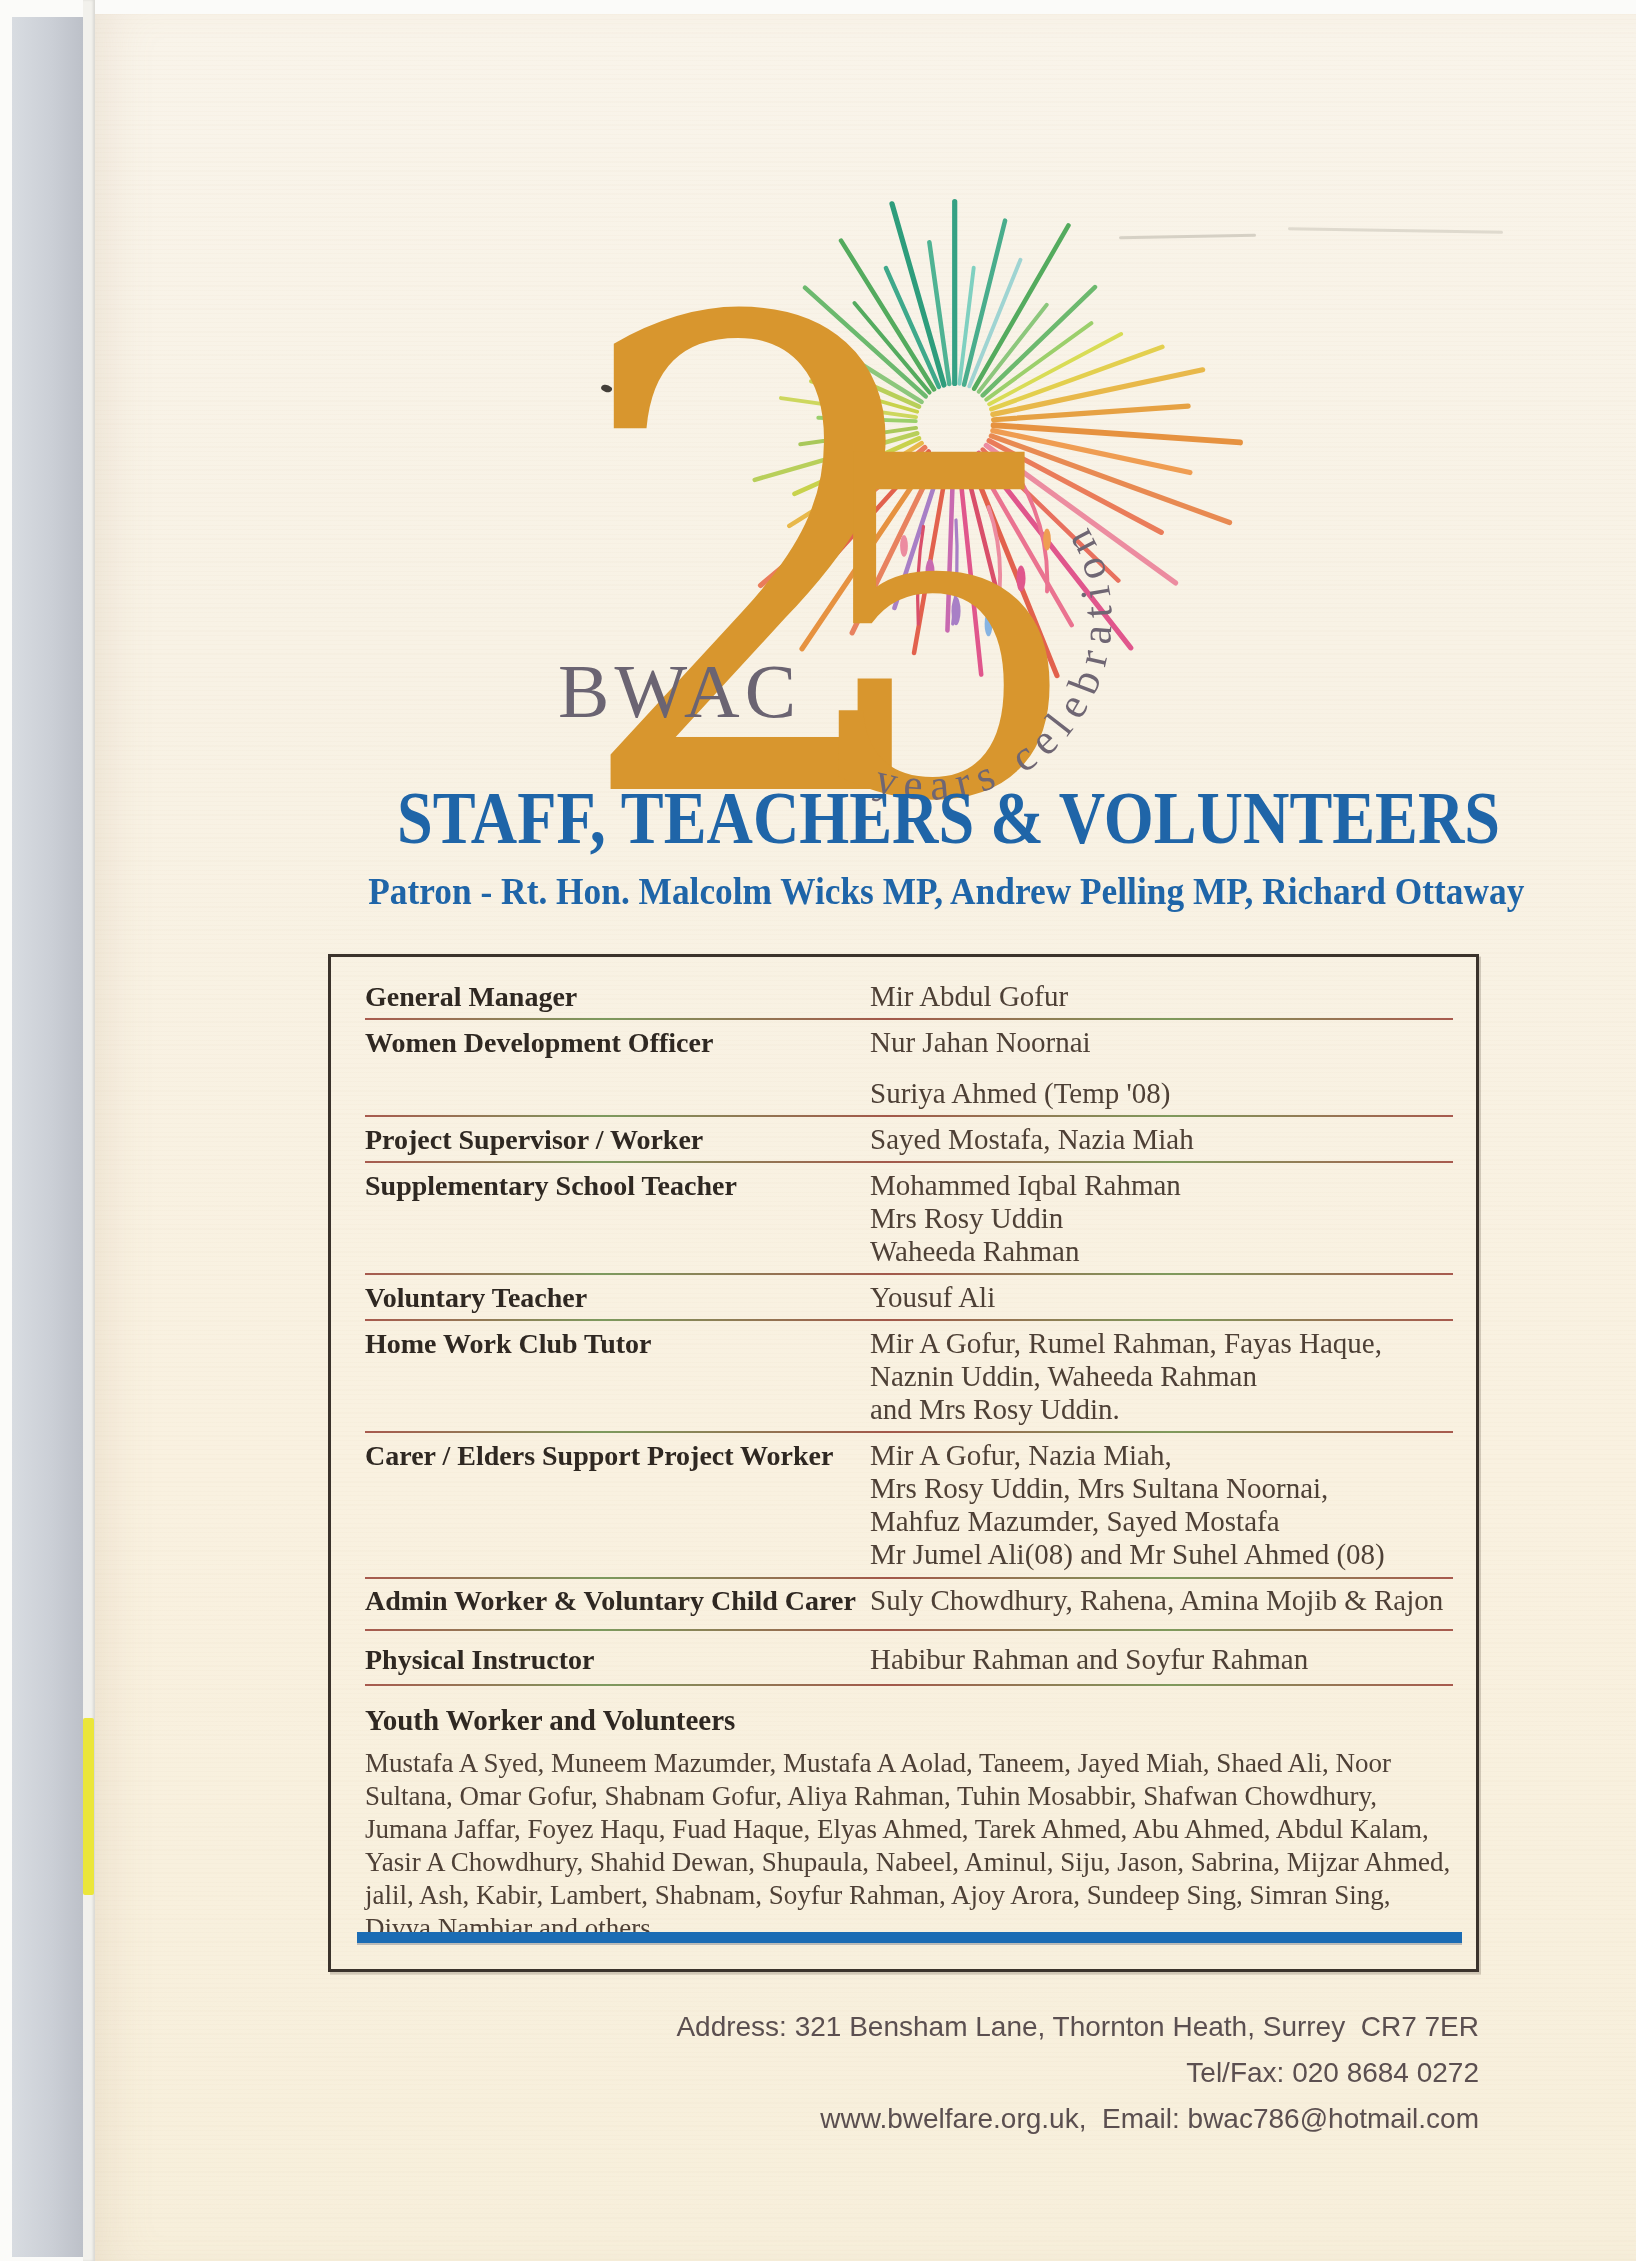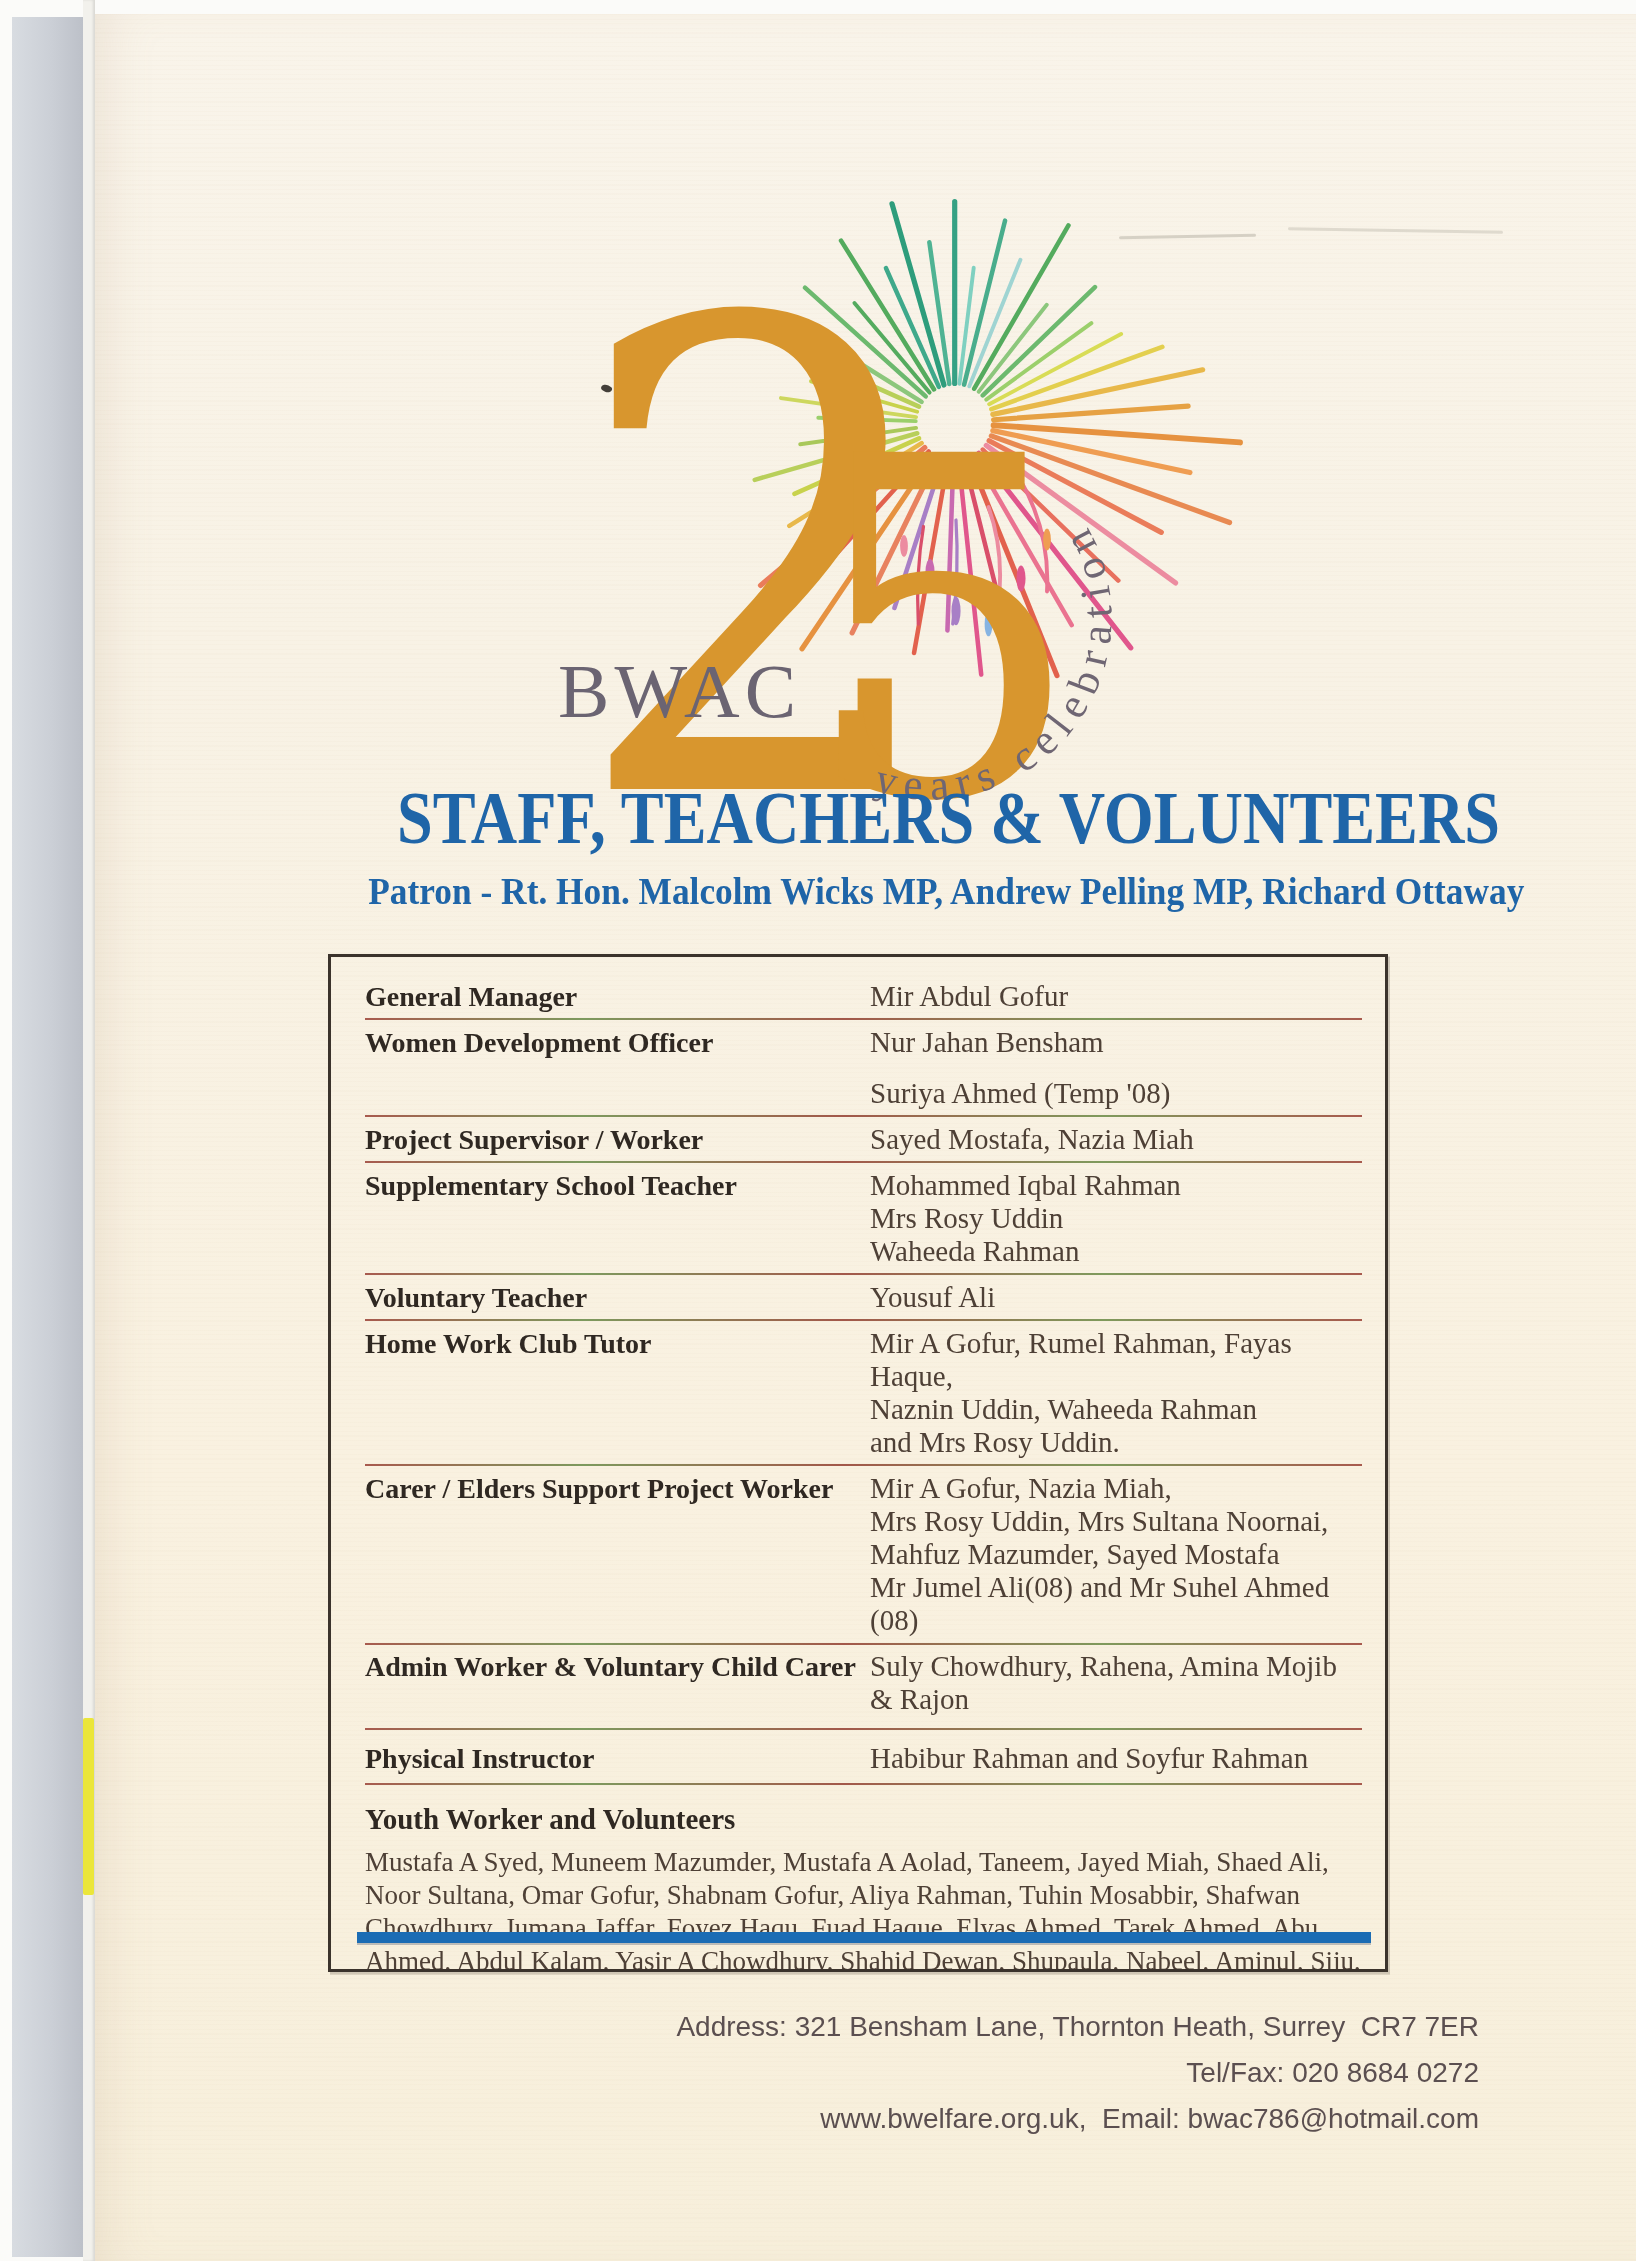--- a/index.html
+++ b/index.html
@@ -32,21 +32,21 @@
     letter-spacing:5.2px;color:#6b6472;}
   .arc-svg{position:absolute;left:676px;top:364px;z-index:6;}
   .arc-svg text{font-family:"Liberation Serif",serif;font-size:66px;letter-spacing:14px;fill:#6f6673;}
   
   .header-block{position:absolute;left:328px;top:780px;width:1151px;text-align:center;z-index:7;}
   .page-title{font-size:73px;line-height:78px;font-weight:bold;color:#1f65a8;
     transform:scaleX(.88);transform-origin:center;white-space:nowrap;}
   .patron-line{margin-top:10.4px;font-size:38px;line-height:47px;font-weight:bold;color:#1f65a8;
     transform:scaleX(.93);transform-origin:center;white-space:nowrap;}
   
-  .staff-table{position:absolute;left:328px;top:954px;width:1060px;height:1018px;z-index:7;
+  .staff-table{position:absolute;left:328px;top:954px;width:1151px;height:1018px;z-index:7;
     border:3.9px solid #3b332c;box-sizing:border-box;box-shadow:2px 2.6px 0 rgba(70,55,40,.22);
     overflow:hidden;font-family:Liberation Serif, serif;}
   .staff-rows{padding:17px 23.4px 0 34px;}
   .staff-row{display:grid;grid-template-columns:505px 1fr;padding:5.9px 0 5.2px;
     border-bottom:2px solid;border-top:0;border-left:0;border-right:0;
     border-image:linear-gradient(90deg,#a85a4e 0%,#7d9a5e 22%,#a3584a 48%,#7f9a5c 74%,#a85a4e 100%) 1;}
   .role-cell{font-weight:bold;color:#2f2822;font-size:28px;line-height:33px;white-space:nowrap;}
   .names-cell{color:#4e4036;font-size:29px;line-height:33px;}
   .name-line{min-height:33px;}
   .staff-row:nth-child(2) .name-line + .name-line{margin-top:18px;}
@@ -160,21 +160,21 @@
     <div class="staff-rows">
         <div class="staff-row">
           <div class="role-cell">General Manager</div>
           <div class="names-cell">
             <div class="name-line">Mir Abdul Gofur</div>
           </div>
         </div>
         <div class="staff-row">
           <div class="role-cell">Women Development Officer</div>
           <div class="names-cell">
-            <div class="name-line">Nur Jahan Bensham</div>
+            <div class="name-line">Nur Jahan Noornai</div>
             <div class="name-line">Suriya Ahmed (Temp '08)</div>
           </div>
         </div>
         <div class="staff-row">
           <div class="role-cell">Project Supervisor / Worker</div>
           <div class="names-cell">
             <div class="name-line">Sayed Mostafa, Nazia Miah</div>
           </div>
         </div>
         <div class="staff-row">

